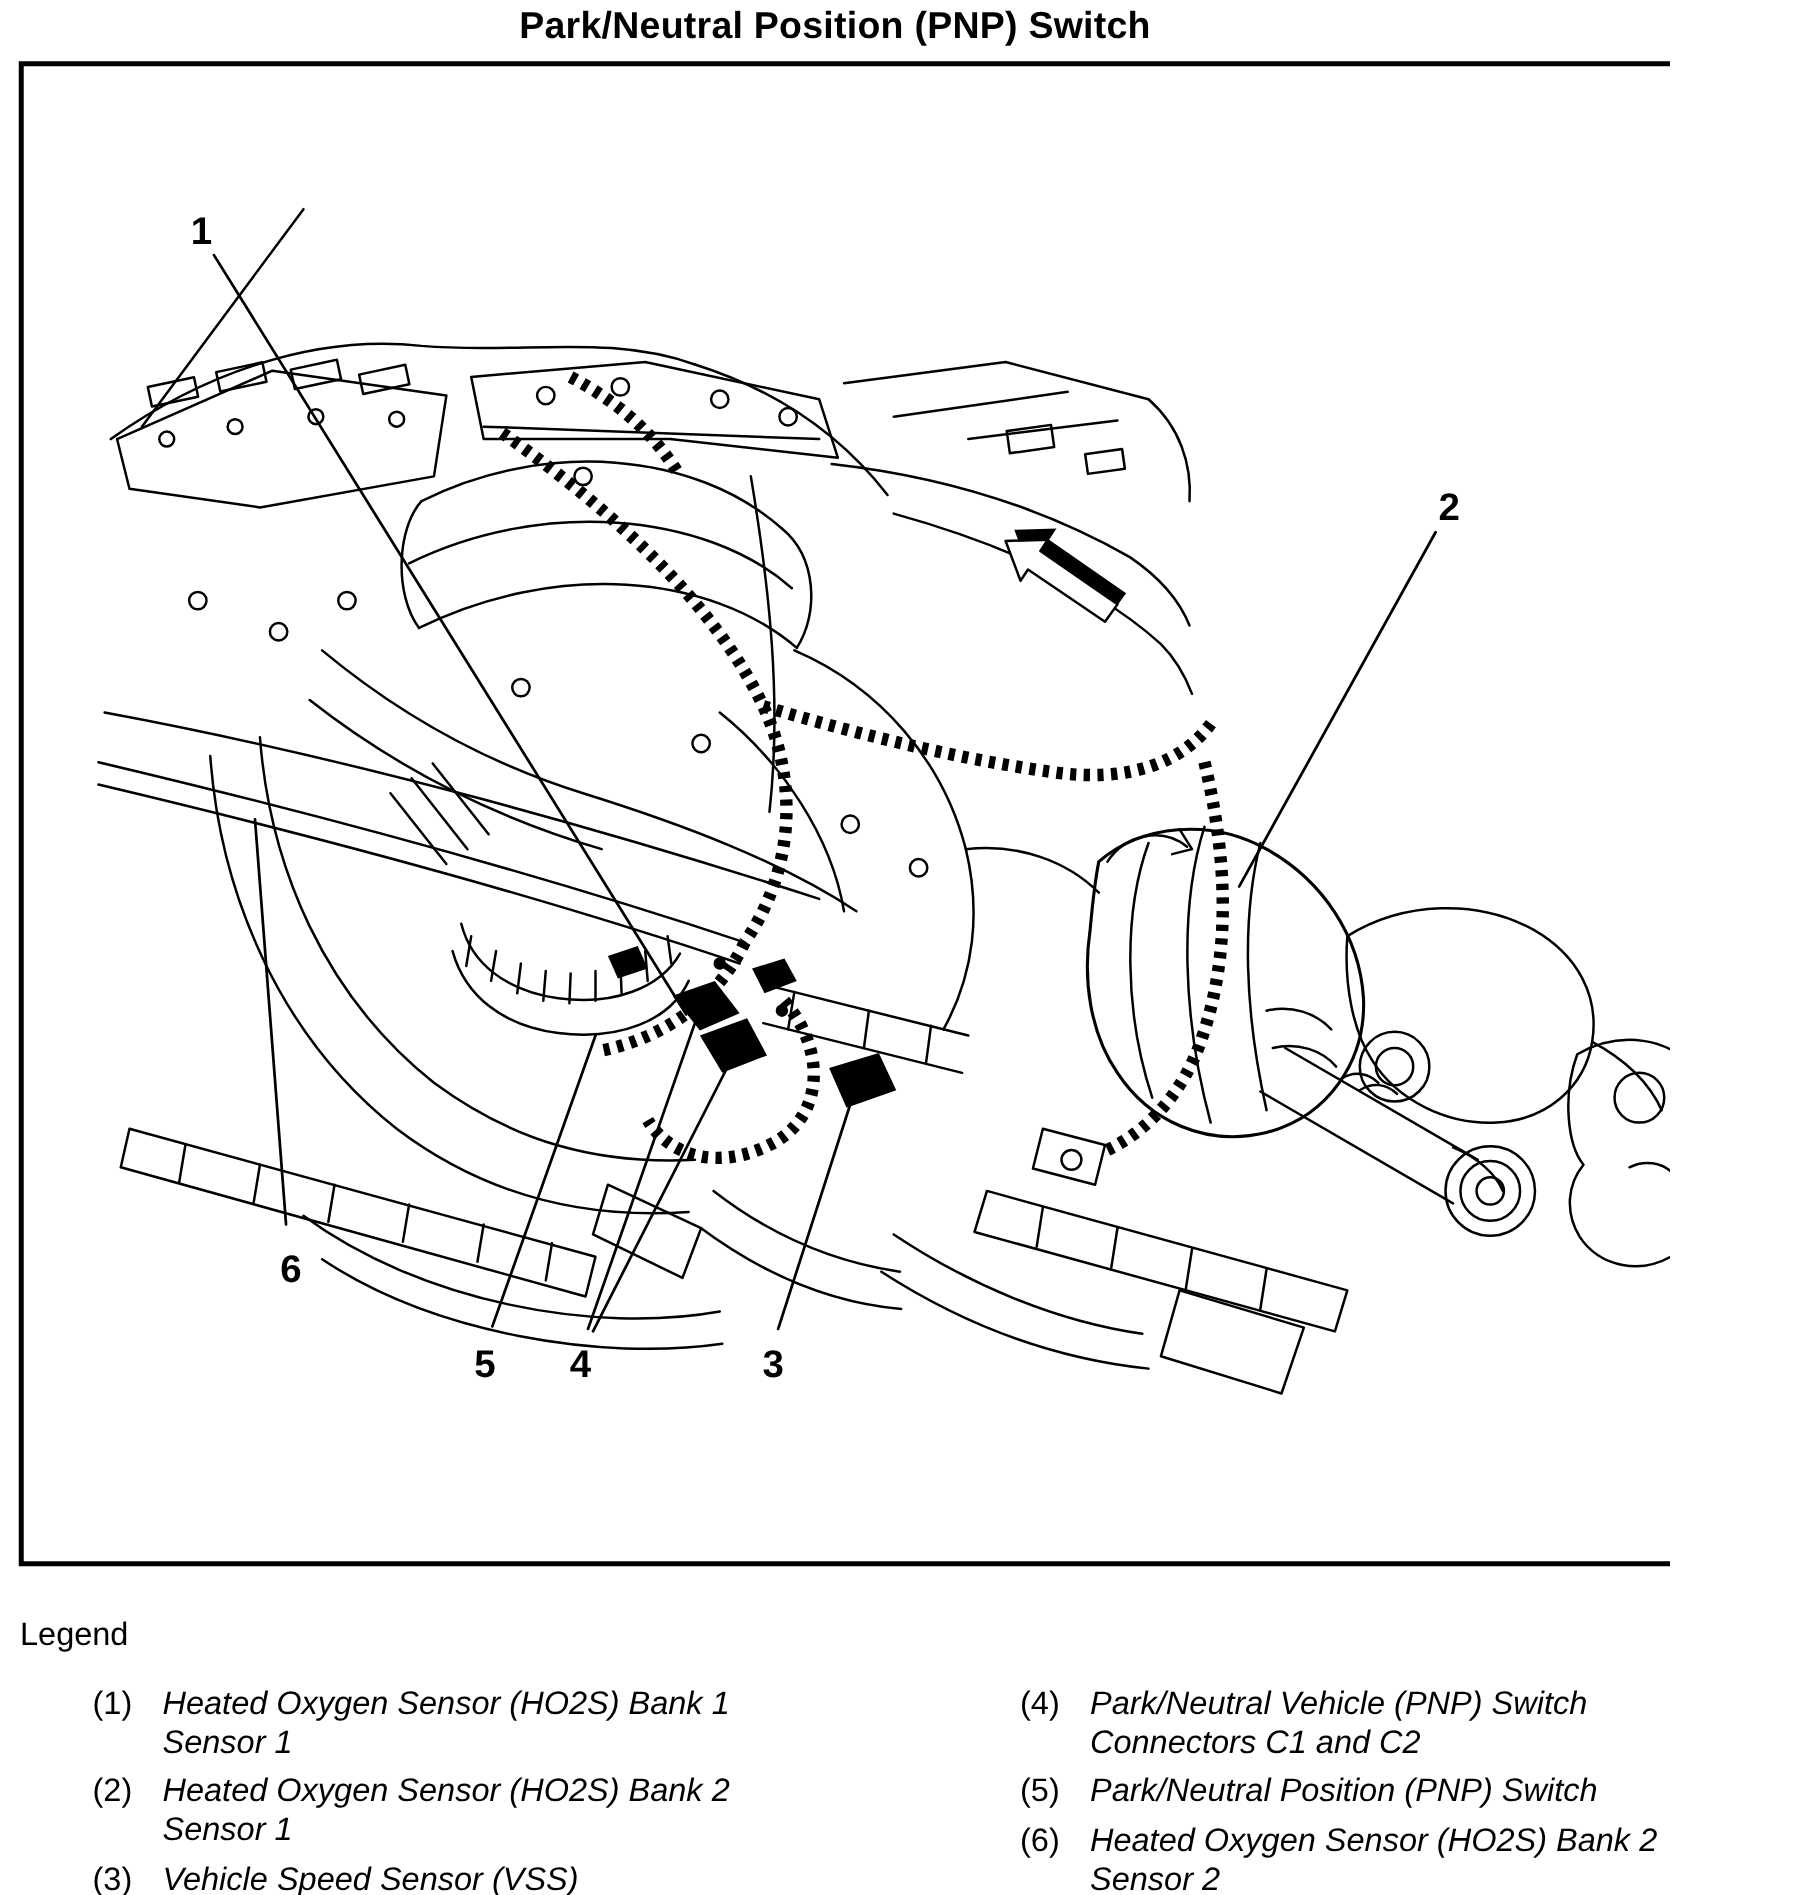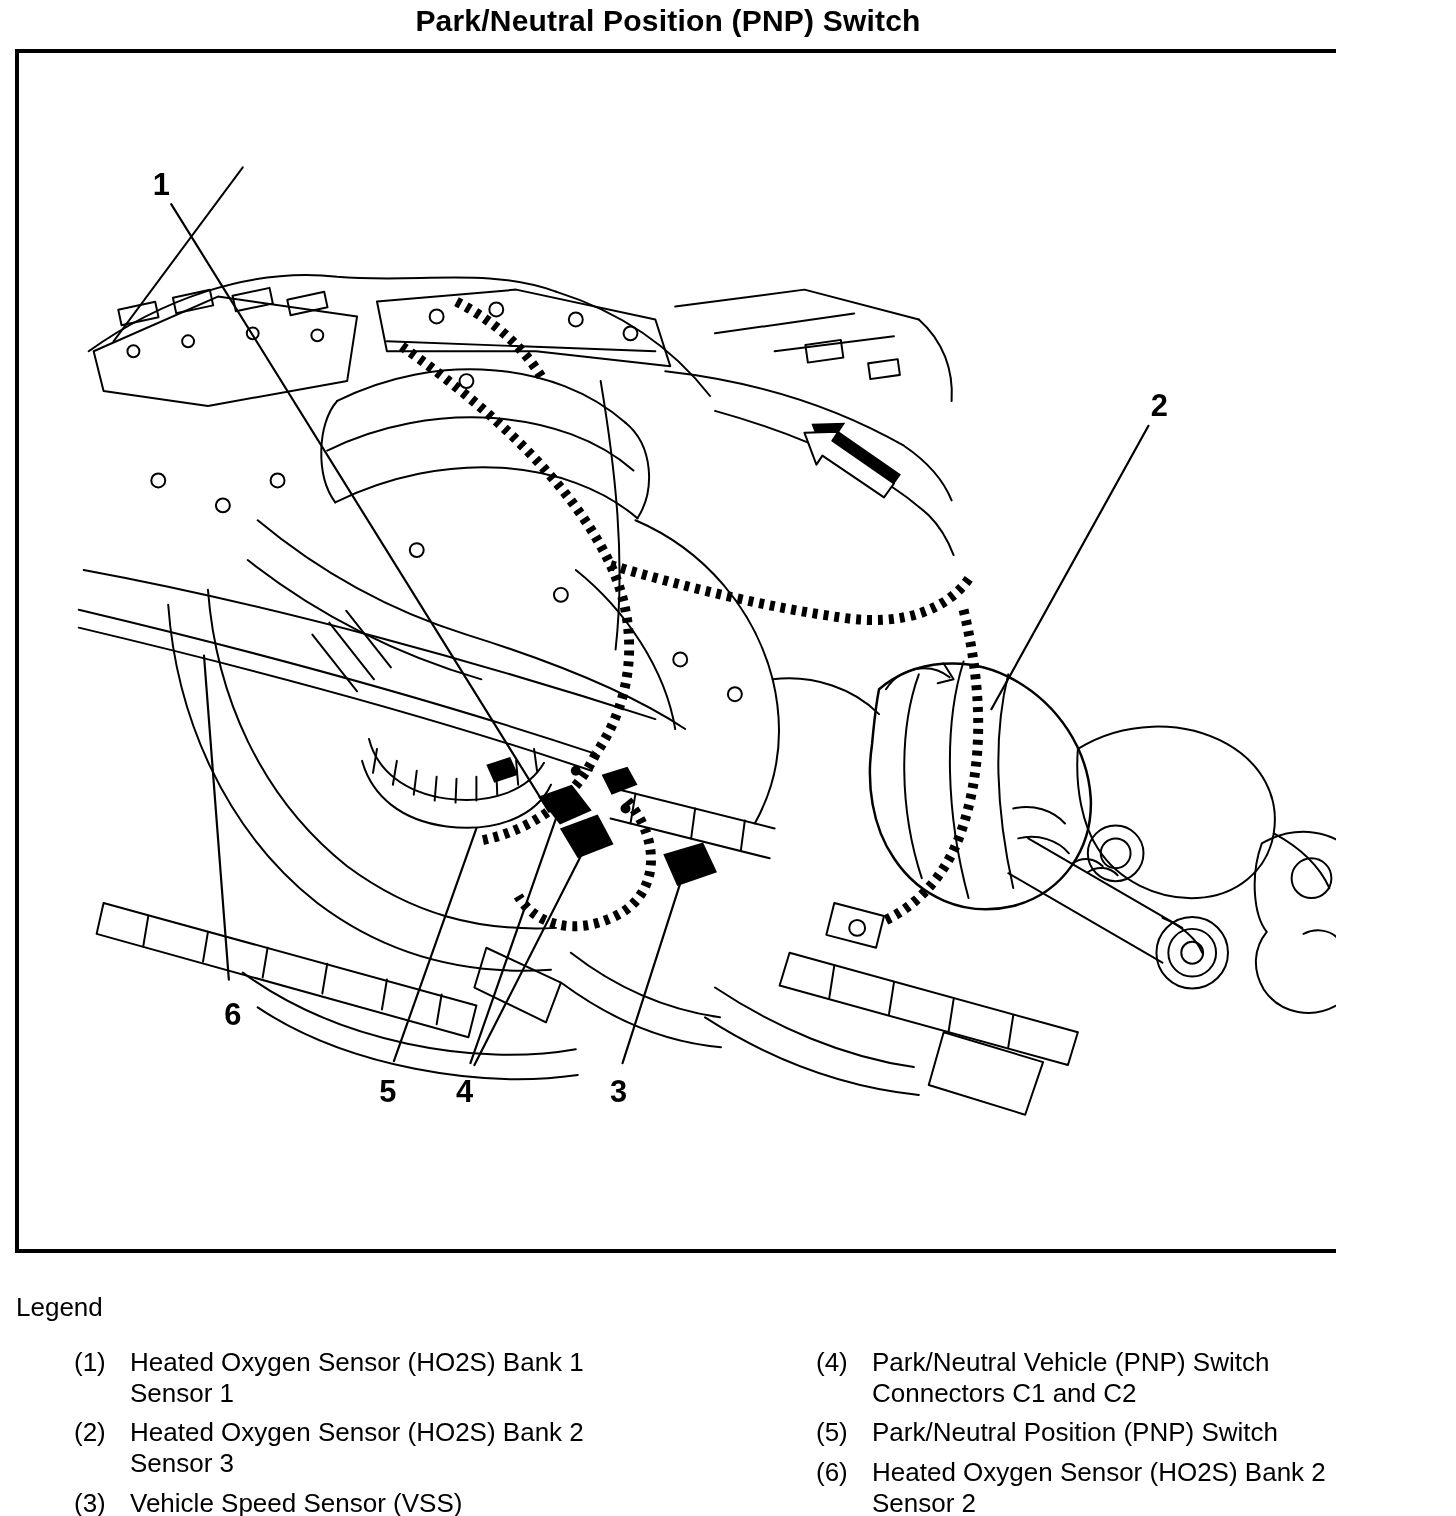--- a/index.html
+++ b/index.html
@@ -11,21 +11,21 @@
          border:4px solid #000;box-sizing:border-box;background:#fff;}
   .frame svg{display:block;width:100%;height:100%;}
   .fig-num{position:absolute;left:1352px;top:1260px;font-size:16px;letter-spacing:1.5px;color:#6d28d9;}
   .legend{position:absolute;left:16px;top:1292px;width:1428px;}
   .legend-heading{font-size:26px;font-weight:normal;}
   .cols{display:flex;margin-top:24px;padding-left:58px;column-gap:42px;}
   .col{display:flex;flex-direction:column;row-gap:9px;}
   .col-left{width:700px;flex:0 0 700px;}
   .item{display:flex;font-size:26px;line-height:1.18;}
   .item .num{flex:0 0 56px;}
-  .item .text{width:505px;}
+  .item .text{width:505px;font-style:italic;}
   .diagram-stroke{stroke:#000;fill:none;stroke-width:2;stroke-linecap:round;stroke-linejoin:round;}
   .loom{stroke:#000;fill:none;stroke-width:10;stroke-dasharray:5 6;stroke-linecap:butt;}
   .leader{stroke:#000;fill:none;stroke-width:2.2;stroke-linecap:round;}
   .callout{font-family:"Liberation Sans",sans-serif;font-size:31px;font-weight:bold;fill:#000;}
 </style>
 </head>
 <body>
 
 <div class="page">
 
@@ -218,21 +218,21 @@
   <div class="legend">
     <div class="legend-heading">Legend</div>
     <div class="cols">
       <div class="col col-left">
         <div class="item">
           <span class="num">(1)</span>
           <span class="text">Heated Oxygen Sensor (HO2S) Bank 1 Sensor 1</span>
         </div>
         <div class="item">
           <span class="num">(2)</span>
-          <span class="text">Heated Oxygen Sensor (HO2S) Bank 2 Sensor 3</span>
+          <span class="text">Heated Oxygen Sensor (HO2S) Bank 2 Sensor 1</span>
         </div>
         <div class="item">
           <span class="num">(3)</span>
           <span class="text">Vehicle Speed Sensor (VSS)</span>
         </div>
       </div>
       <div class="col">
         <div class="item">
           <span class="num">(4)</span>
           <span class="text">Park/Neutral Vehicle (PNP) Switch Connectors C1 and C2</span>

